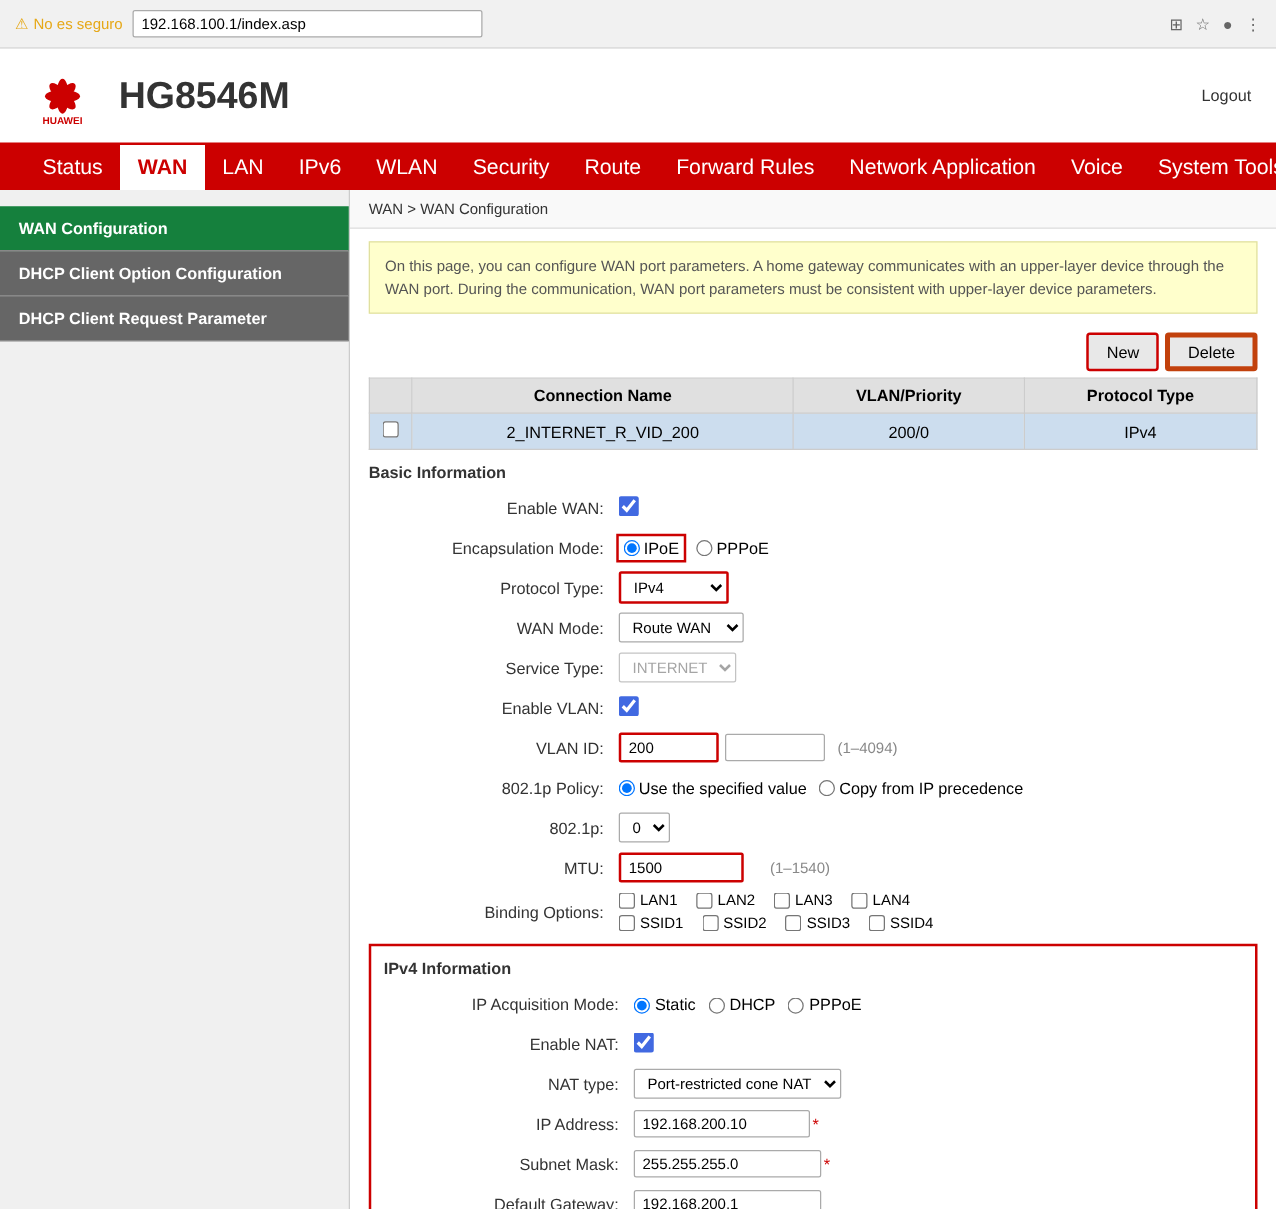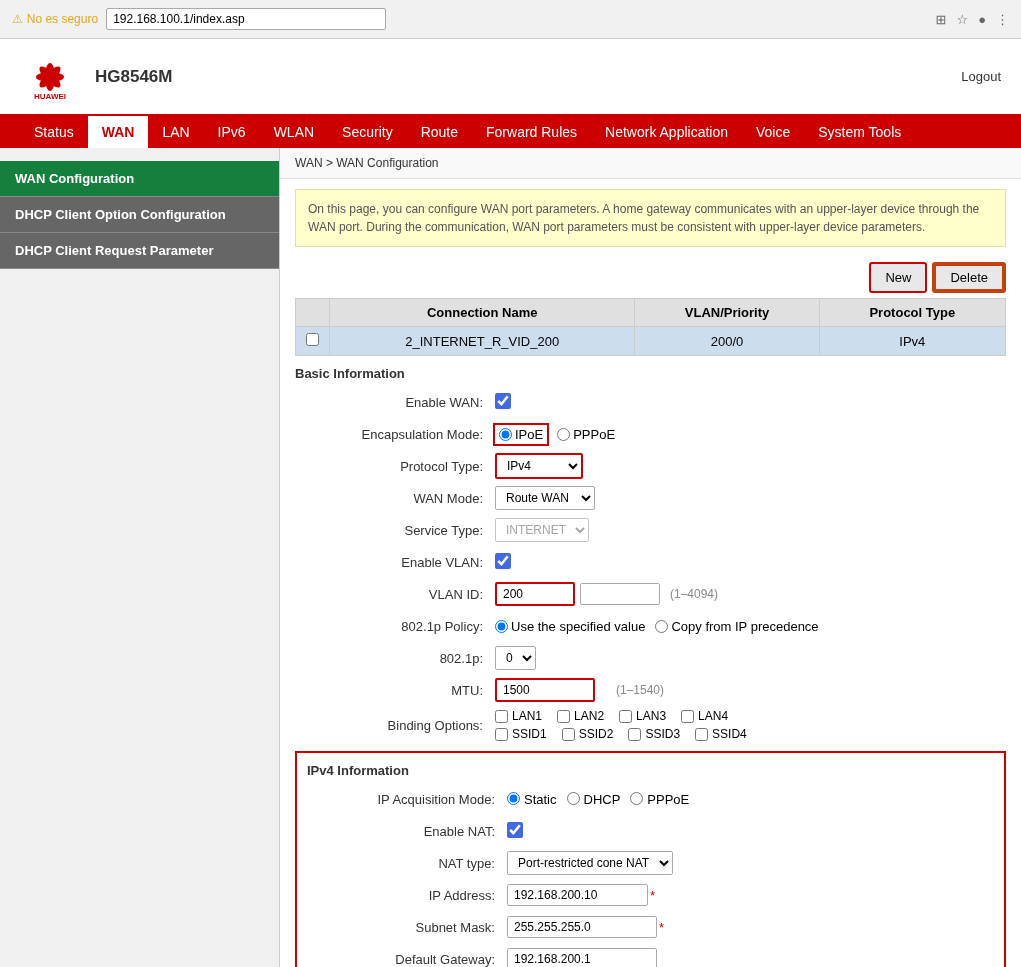--- a/index.html
+++ b/index.html
@@ -57,21 +57,21 @@
       gap: 15px;
     }
     .logo-box {
       width: 60px;
       height: 55px;
       display: flex;
       align-items: center;
       justify-content: center;
     }
     .device-name {
-      font-size: 17px;
+      font-size: 30px;
       font-weight: bold;
       color: #333;
     }
     .logout-link {
       color: #333;
       font-size: 13px;
       text-decoration: none;
       cursor: pointer;
     }
 
@@ -79,21 +79,21 @@
     .nav-bar {
       background: #c00;
       display: flex;
       align-items: center;
       padding: 0 20px;
     }
     .nav-item {
       color: white;
       padding: 8px 14px;
       cursor: pointer;
-      font-size: 14px;
+      font-size: 17px;
       white-space: nowrap;
     }
     .nav-item.active {
       background: white;
       color: #c00;
       font-weight: bold;
     }
 
     
     .content-wrapper {
@@ -215,21 +215,21 @@
       flex: 1;
     }
     input[type="text"], input[type="number"], select {
       border: 1px solid #aaa;
       padding: 3px 6px;
       font-size: 12px;
       border-radius: 2px;
     }
     select { background: white; }
     .radio-group { display: flex; align-items: center; gap: 10px; }
-    .radio-group label { display: flex; align-items: flex-start; gap: 4px; cursor: pointer; }
+    .radio-group label { display: flex; align-items: flex-end; gap: 4px; cursor: pointer; }
     .checkbox-styled { width: 16px; height: 16px; accent-color: #4169e1; }
     .hint-text { color: #888; font-size: 12px; margin-left: 5px; }
 
     
     .ipv4-box {
       border: 2px solid #c00;
       margin: 10px 15px;
       padding: 10px;
     }
     .ipv4-title {

